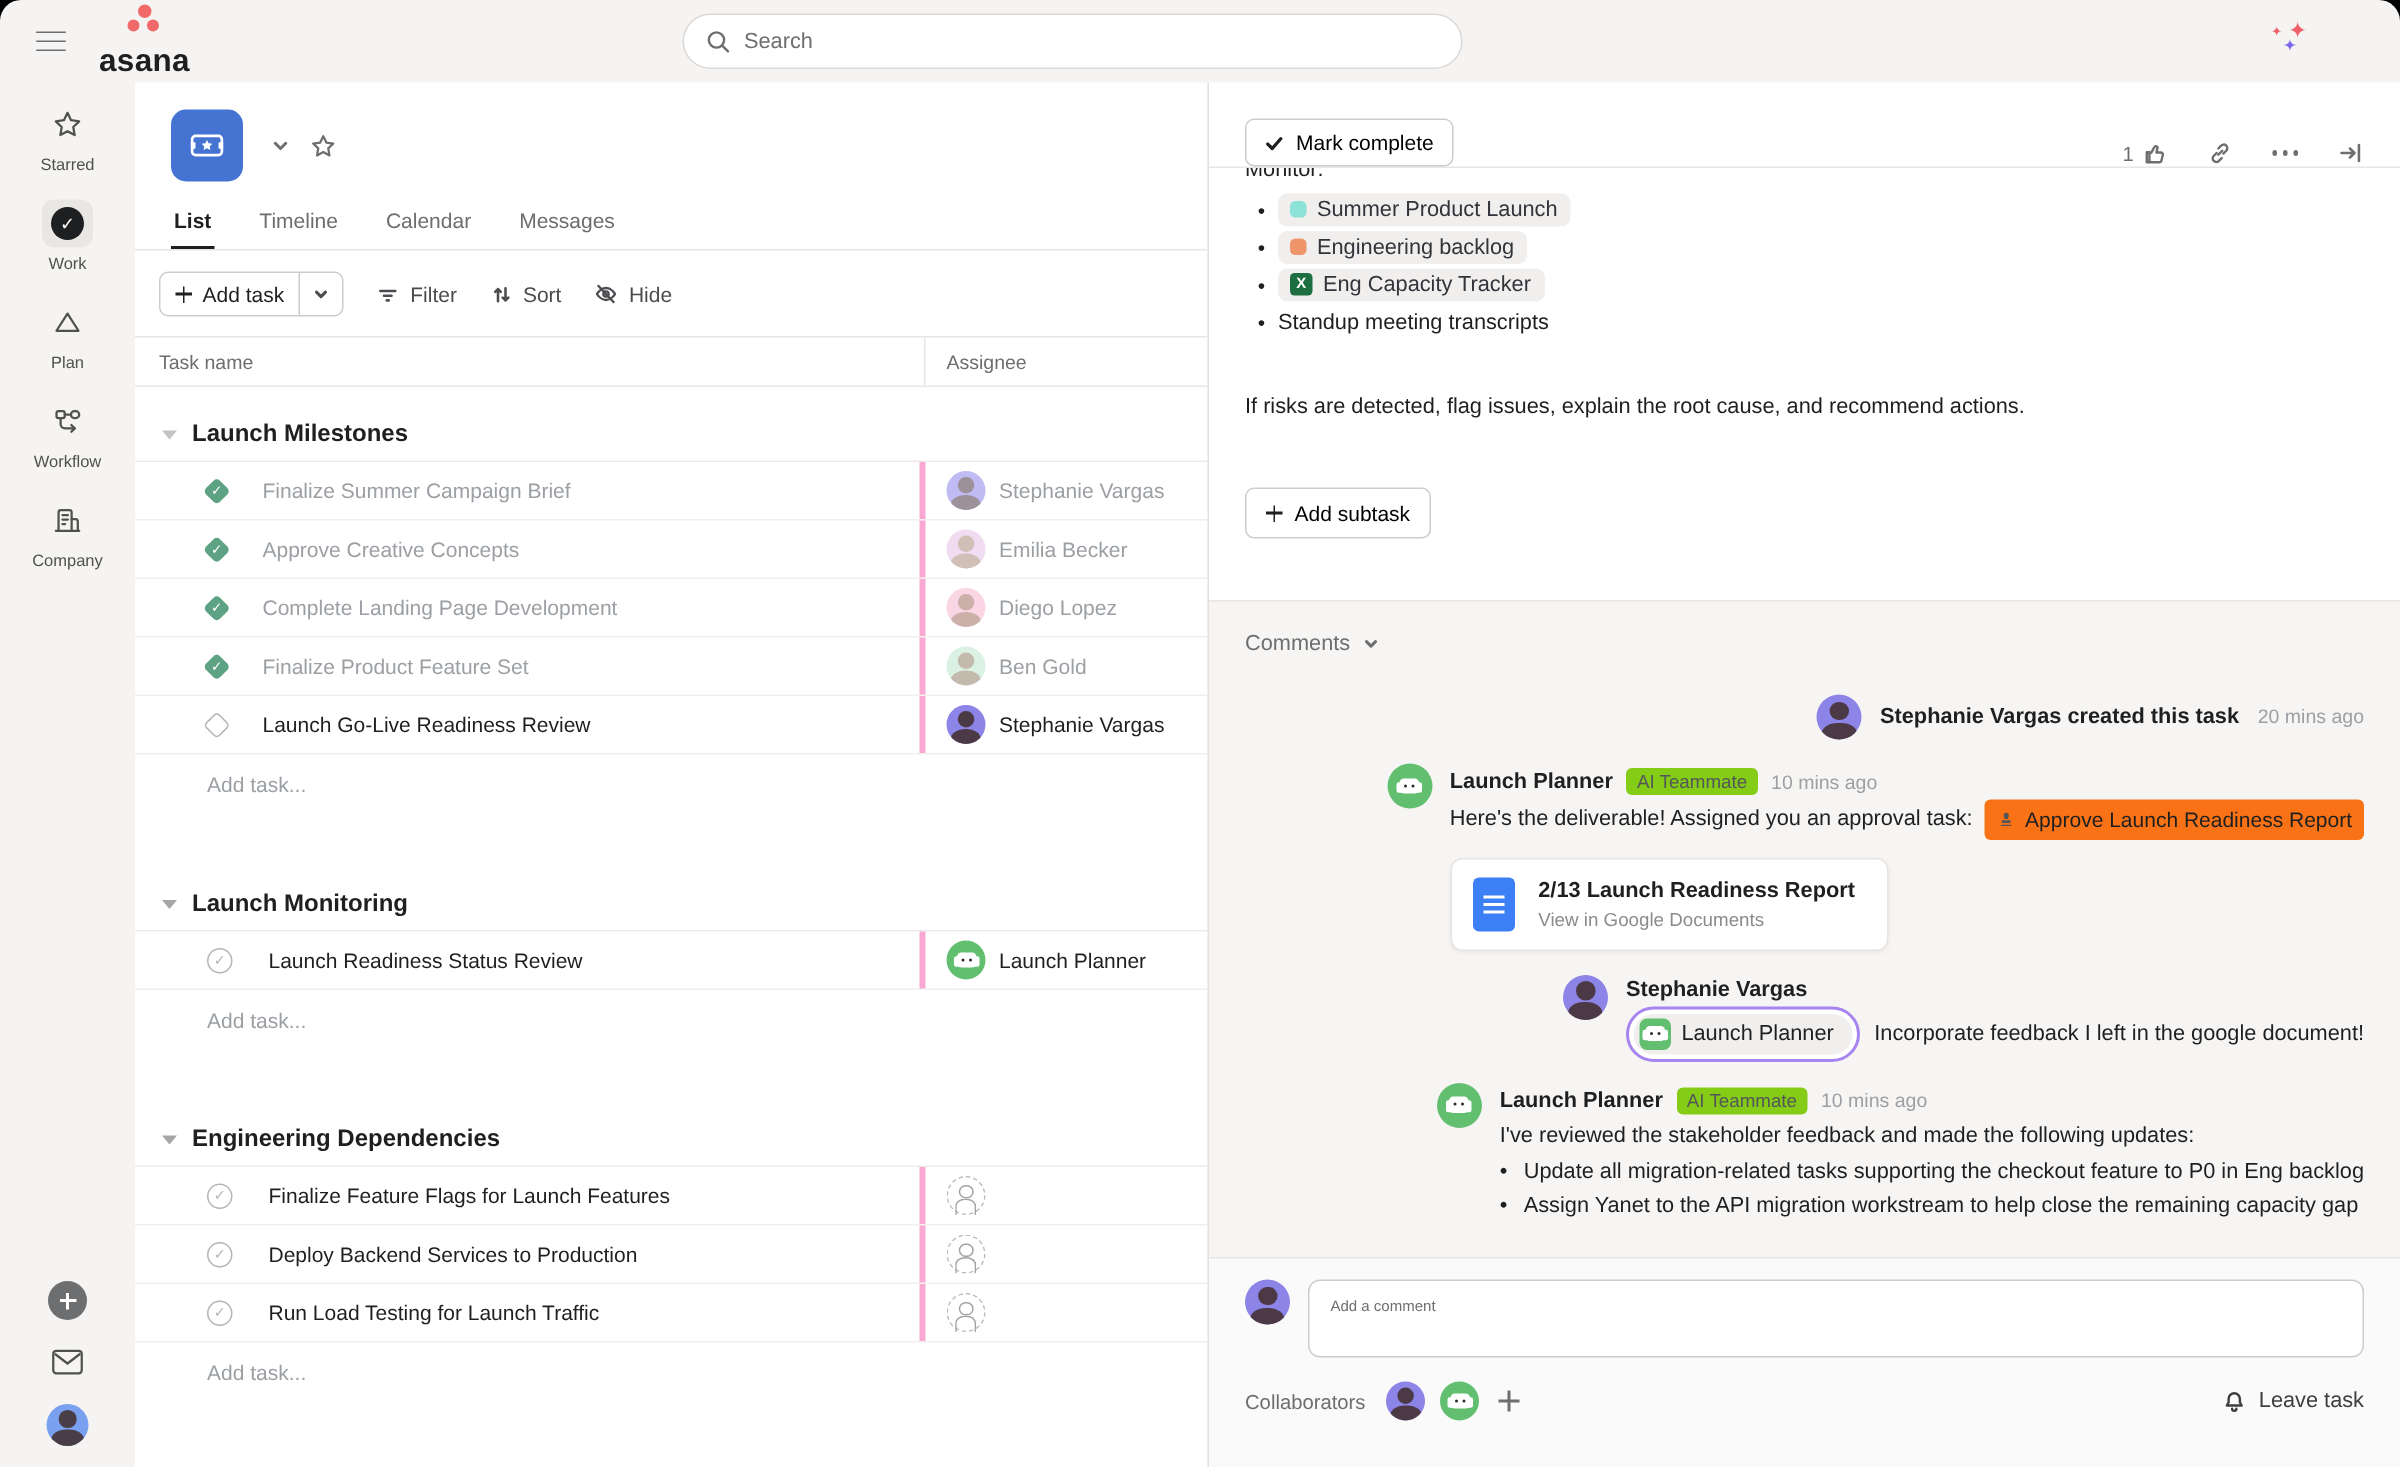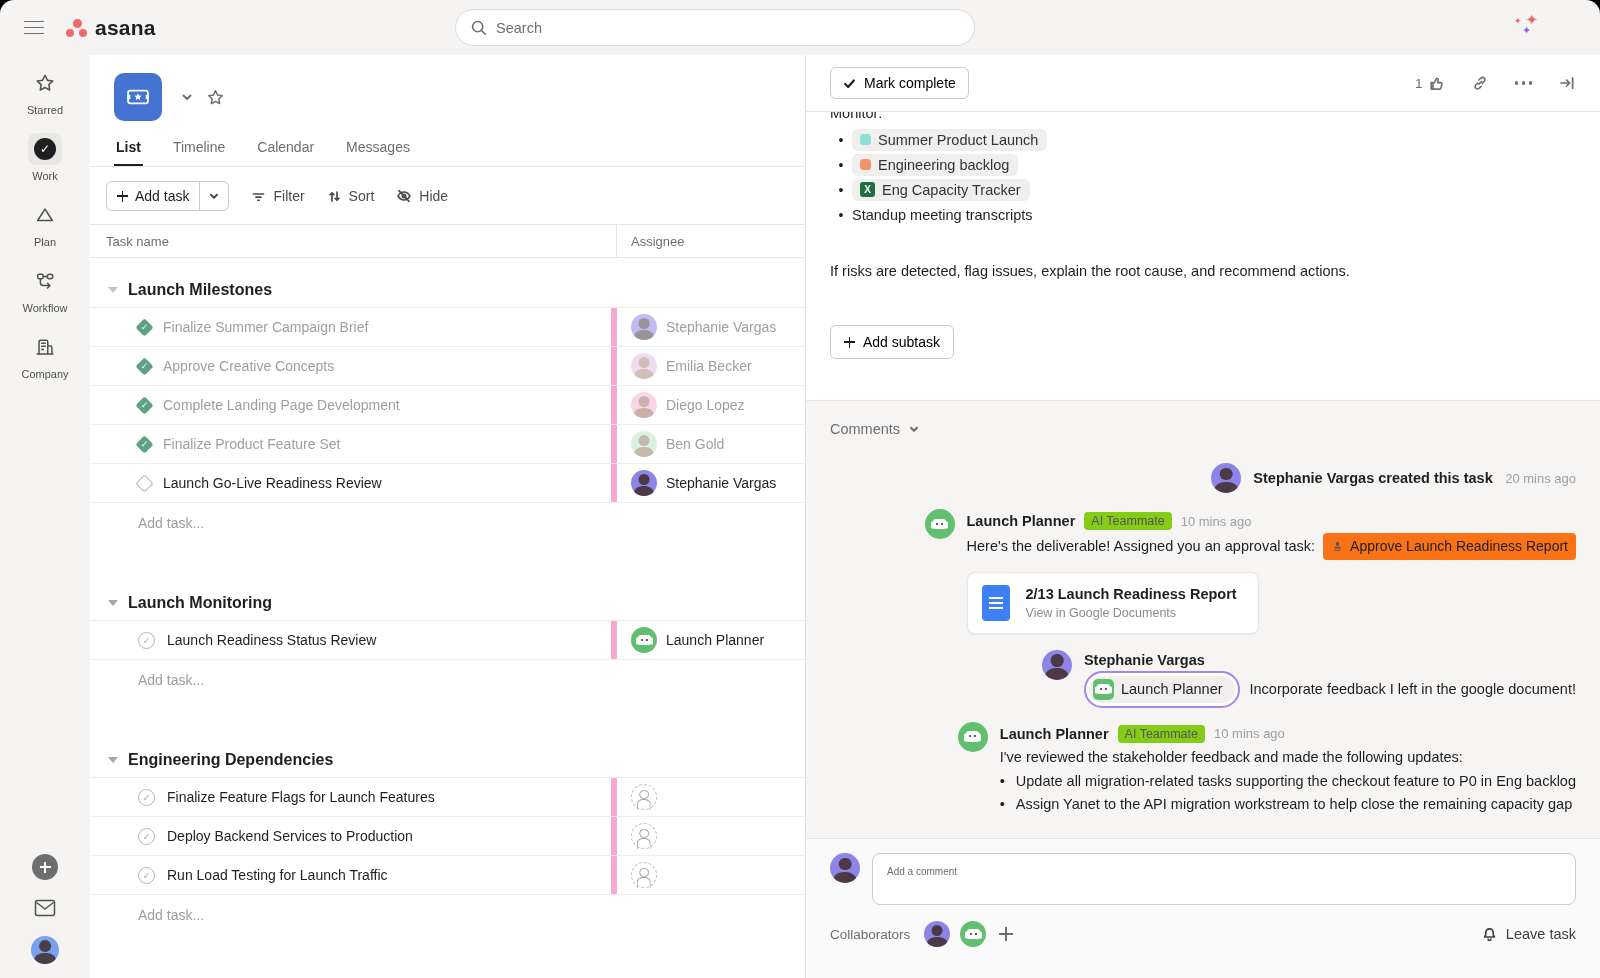--- a/index.html
+++ b/index.html
@@ -3,21 +3,21 @@
 <meta charset="utf-8">
 <style>
   * { margin:0; padding:0; box-sizing:border-box; }
   html,body { width:1600px; height:978px; background:#000; font-family:"Liberation Sans","DejaVu Sans",sans-serif; color:#1e1f21; }
   .app { position:relative; width:1600px; height:978px; background:#f5f4f2; border-radius:14px 14px 0 0; overflow:hidden; }
 
   
   .topbar { position:absolute; top:0; left:0; right:0; height:55px; display:flex; align-items:center; }
   .hamburger { margin-left:24px; width:20px; height:14px; display:flex; flex-direction:column; justify-content:space-between; cursor:pointer; }
   .hamburger span { display:block; height:1.8px; background:#6d6e6f; border-radius:2px; }
-  .logo { display:flex; align-items:center; margin-left:22px; gap:7px; }
+  .logo { display:flex; align-items:center; margin-left:22px; gap:7px;flex-direction:column; }
   .logo-dots { position:relative; width:22px; height:20px; }
   .logo-dots i { position:absolute; background:#f06a6a; border-radius:50%; }
   .logo-dots i:nth-child(1){ width:9px; height:9px; left:6.5px; top:1px; }
   .logo-dots i:nth-child(2){ width:8px; height:8px; left:0; top:11px; }
   .logo-dots i:nth-child(3){ width:8px; height:8px; left:13px; top:11px; }
   .logo-word { font-size:21px; font-weight:600; letter-spacing:.2px; color:#1e1f21; }
   .searchbar { position:absolute; left:455px; top:9px; width:520px; height:37px; background:#fff; border:1px solid #dcd9d7; border-radius:19px; display:flex; align-items:center; padding-left:14px; gap:9px; }
   .searchbar .ph { color:#6d6e6f; font-size:14.5px; }
   .sparkles { position:absolute; right:62px; top:15px; width:24px; height:24px; }
   .sparkles b { position:absolute; font-weight:400; font-style:normal; }
@@ -83,37 +83,37 @@
 
   
   .thead { display:flex; height:33px; border-bottom:1px solid #e8e6e4; color:#6d6e6f; font-size:13px; align-items:center; }
   .col-task { width:527px; padding-left:16px; border-right:1px solid #e8e6e4; height:100%; display:flex; align-items:center; }
   .col-asg { flex:1; padding-left:14px; height:100%; display:flex; align-items:center; }
   .sec-row { display:flex; align-items:center; gap:10px; height:50px; padding:14px 0 0 18px; border-bottom:1px solid #edeae9; cursor:pointer; }
   .sec-row.gap { margin-top:28px; }
   .sec-caret { width:0; height:0; border-left:5px solid transparent; border-right:5px solid transparent; border-top:6.5px solid #a8a6a4; }
   .sec-title { font-size:16px; font-weight:700; }
   .trow { display:flex; height:39px; border-bottom:1px solid #f1efee; font-size:14px; cursor:pointer; }
-  .trow .cell-task { width:527px; border-right:6px solid #f9a8d4; display:flex; align-items:center; gap:12px; padding-left:48px; }
+  .trow .cell-task { width:527px; border-right:4px solid #f9a8d4; display:flex; align-items:center; gap:24px; padding-left:48px; }
   .trow .cell-asg { flex:1; display:flex; align-items:center; gap:9px; padding-left:14px; color:#1e1f21; }
   .trow.done .cell-task span, .trow.done .cell-asg span { color:#9ca0a4; }
   .trow.done .avatar { opacity:.55; }
   .mile-done { width:13px; height:13px; background:#5da283; border-radius:3px; transform:rotate(45deg); position:relative; flex:none; }
   .mile-done::before { content:"✓"; position:absolute; inset:0; transform:rotate(-45deg); color:#fff; font-size:9px; line-height:13px; text-align:center; }
   .mile-open { width:13px; height:13px; border:1.6px solid #b7b4b2; border-radius:3px; transform:rotate(45deg); flex:none; }
   .circ-open { width:17px; height:17px; border:1.4px solid #b7b4b2; border-radius:50%; color:#b7b4b2; font-size:9.5px; display:flex; align-items:center; justify-content:center; flex:none; }
   .circ-open::before { content:"✓"; }
   .asg-avatar { width:26px; height:26px; }
   .asg-none { width:26px; height:26px; border:1.4px dashed #bdbab8; border-radius:50%; position:relative; flex:none; }
   .asg-none::before { content:""; position:absolute; left:50%; top:20%; width:32%; height:32%; transform:translateX(-50%); border:1.3px solid #a5a3a1; border-radius:50%; }
   .asg-none::after { content:""; position:absolute; left:50%; top:58%; width:52%; height:40%; transform:translateX(-50%); border:1.3px solid #a5a3a1; border-bottom:none; border-radius:46% 46% 0 0; }
   .addrow { height:40px; display:flex; align-items:center; padding-left:48px; color:#9ca0a4; font-size:14px; cursor:pointer; }
 
   
-  .dhead { height:57px; border-bottom:1px solid #e8e6e4; display:flex; align-items:center; padding:0 24px; flex:none; }
+  .dhead { height:57px; border-bottom:1px solid #e8e6e4; display:flex; align-items:flex-end; padding:0 24px; flex:none; }
   .mark-btn { display:flex; align-items:center; gap:8px; border:1px solid #cfcbcb; border-radius:6px; padding:7px 12px; font-size:14px; background:#fff; cursor:pointer; }
   .dhead-right { margin-left:auto; display:flex; align-items:center; gap:26px; color:#6d6e6f; }
   .like-wrap { display:flex; align-items:center; gap:5px; font-size:13.5px; color:#6d6e6f; cursor:pointer; }
   .dots-icon { display:flex; gap:3.5px; cursor:pointer; }
   .dots-icon i { width:3.5px; height:3.5px; border-radius:50%; background:#6d6e6f; }
 
   
   .dbody { height:288px; overflow:hidden; padding:0 24px; flex:none; }
   .clip-line { margin-top:-7px; font-size:14.5px; height:14px; overflow:hidden; }
   .mon-list { margin-top:8px; }

